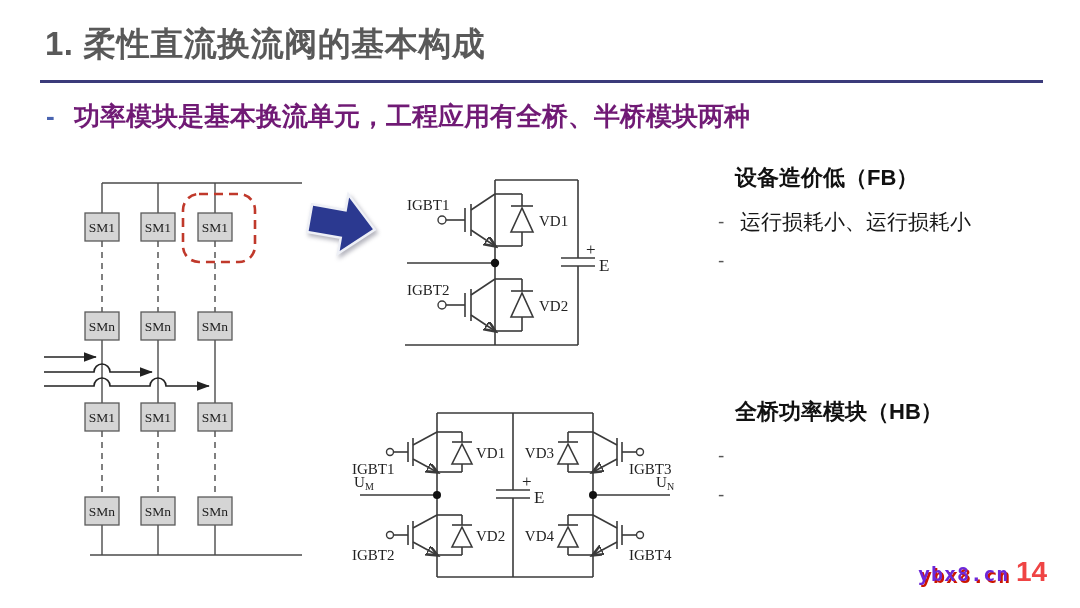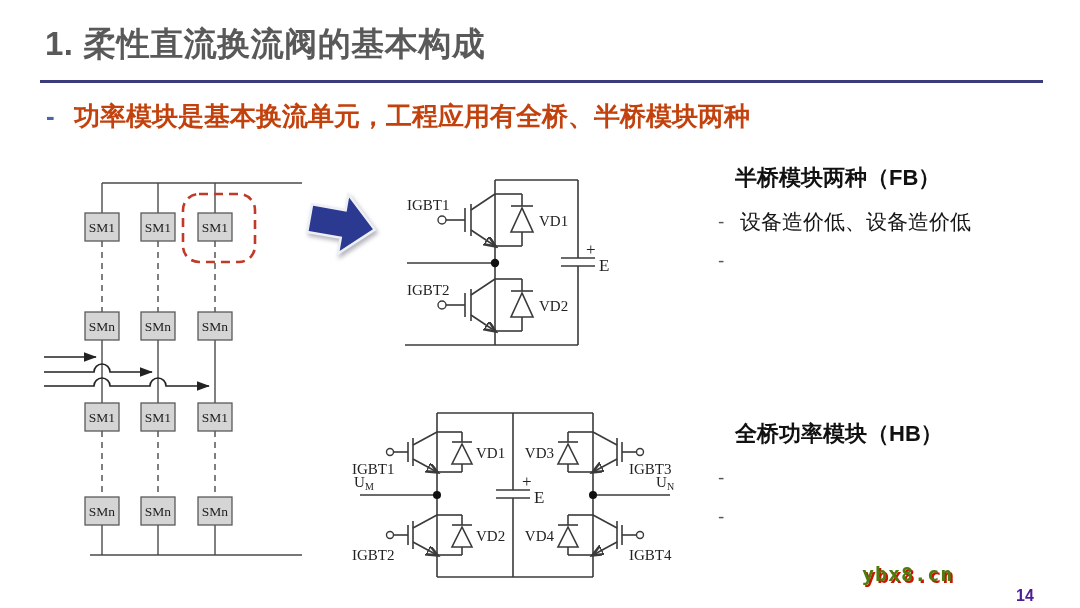--- a/index.html
+++ b/index.html
@@ -13,21 +13,21 @@
   }
   .rule{
     position:absolute;left:40px;top:80px;width:1003px;height:3px;
     background:#3b3b7a;
   }
   .intro{position:absolute;left:46px;top:101px;display:flex;align-items:flex-start;}
   .intro-dash{
     font-size:26px;font-weight:bold;color:#4a64b0;width:28px;flex:none;line-height:30px;
   }
   .intro-text{
-    font-size:26px;font-weight:bold;color:#c2410c;line-height:30px;white-space:nowrap;
+    font-size:26px;font-weight:bold;color:#701a75;line-height:30px;white-space:nowrap;
   }
   svg{position:absolute;overflow:visible;}
   .ckt line,.ckt path,.ckt polyline{stroke:#3a3a3a;stroke-width:1.6;fill:none;}
   .ckt .lbl{
     font-family:"Liberation Serif",serif;font-size:15px;fill:#222;
     font-weight:normal;
   }
   .ckt .lbl-big{font-family:"Liberation Serif",serif;font-size:17px;fill:#222;}
   .ckt .lbl-sub{font-family:"Liberation Serif",serif;font-size:10px;fill:#222;}
   .ckt .dot{fill:#111;stroke:none;}
@@ -47,26 +47,26 @@
     white-space:nowrap;
   }
   .panel-item{display:flex;align-items:flex-start;}
   .item-dash{
     width:22px;flex:none;color:#555;font-size:19px;line-height:39px;
   }
   .item-text{
     width:286px;font-size:21px;color:#161616;line-height:39px;
   }
   .page-number{
-    position:absolute;left:1016px;top:556px;font-size:16px;font-weight:bold;color:#4c1d95;margin-top:31px;
+    position:absolute;left:1016px;top:556px;font-size:28px;font-weight:bold;color:#ef4444;
   }
   .watermark{
-    position:absolute;left:862px;top:562px;
+    position:absolute;left:918px;top:562px;
     font-family:"DejaVu Sans Mono",monospace;font-size:20px;font-weight:bold;
-    color:#4d7c0f;text-shadow:2px 2px 0 #cc1500;letter-spacing:1px;
+    color:#6d28d9;text-shadow:2px 2px 0 #cc1500;letter-spacing:1px;
   }
 </style>
 </head>
 <body>
 
 <div class="slide">
 
   <div class="title">1. 柔性直流换流阀的基本构成</div>
   <div class="rule"></div>
 
@@ -313,31 +313,31 @@
     <text class="lbl" x="214" y="151" text-anchor="end">VD4</text>
     <text class="lbl-big" x="182" y="97">+</text>
     <text class="lbl-big" x="194" y="113">E</text>
     <text class="lbl" x="14" y="97">U</text>
     <text class="lbl-sub" x="25" y="100">M</text>
     <text class="lbl" x="316" y="97">U</text>
     <text class="lbl-sub" x="327" y="100">N</text>
   </svg>
 
   <div class="panel" style="left:718px;top:163px">
-    <div class="panel-heading">半桥模块两种（FB）</div>
+    <div class="panel-heading">设备造价低（FB）</div>
     <div class="panel-item">
       <span class="item-dash">-</span>
-      <span class="item-text">设备造价低、设备造价低</span>
+      <span class="item-text">运行损耗小、运行损耗小</span>
     </div>
     <div class="panel-item">
       <span class="item-dash">-</span>
     </div>
   </div>
 
-  <div class="panel" style="left:718px;top:419px">
+  <div class="panel" style="left:718px;top:397px">
     <div class="panel-heading">全桥功率模块（HB）</div>
     <div class="panel-item">
       <span class="item-dash">-</span>
     </div>
     <div class="panel-item">
       <span class="item-dash">-</span>
     </div>
   </div>
 
   <div class="watermark">ybx8.cn</div>

